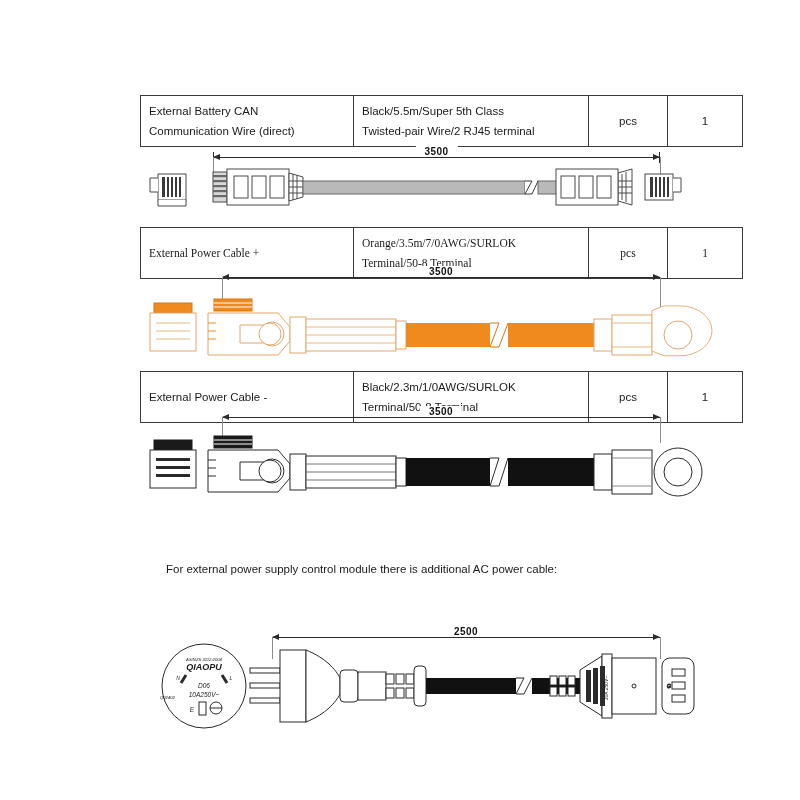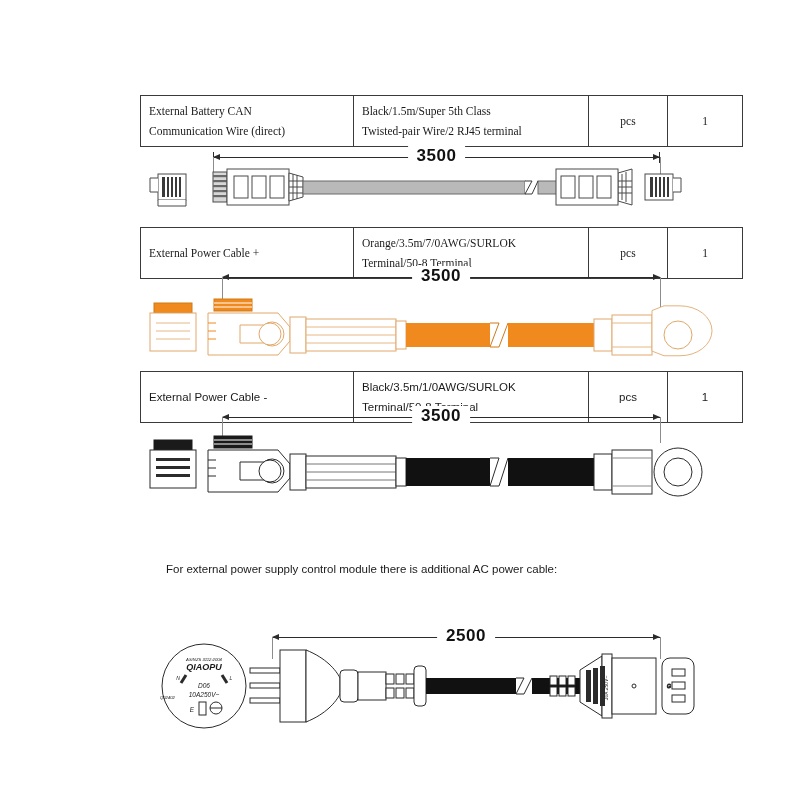--- a/index.html
+++ b/index.html
@@ -80,49 +80,49 @@
   }
   .dim .arrow.left  { left: 0;  border-right: 7px solid #2b2b2b; }
   .dim .arrow.right { right: 0; border-left: 7px solid #2b2b2b; }
   .dim .label {
     position: absolute;
     top: 0;
     left: 50%;
     transform: translateX(-50%);
     background: #ffffff;
     padding: 0 9px;
-    font-size: 17px;
+    font-size: 10px;
     font-weight: 700;
     color: #111111;
     letter-spacing: 0.5px;
   }
   .ext-line {
     position: absolute;
     width: 1px;
     background: #8c8c8c;
   }
 
   
   .draw { position: absolute; font-style: italic; }
   svg { display: block; overflow: visible; }
 </style>
 </head>
 <body>
 
 <div class="page">
 
-  <table class="spec-table" style="left:140px; top:95px;font-family:Liberation Serif, serif;">
+  <table class="spec-table" style="left:140px; top:95px;">
     <tbody>
         <tr>
       <td class="col-name two-line">
         <div>External Battery CAN</div>
         <div>Communication Wire (direct)</div>
       </td>
       <td class="col-desc two-line">
-        <div>Black/1.5m/Super 5th Class</div>
+        <div>Black/5.5m/Super 5th Class</div>
         <div>Twisted-pair Wire/2 RJ45 terminal</div>
       </td>
       <td class="col-unit">pcs</td>
       <td class="col-qty">1</td>
     </tr>
   </tbody>
     </table>
 
   <div class="dim" style="left:213px; top:146px; width:447px;">
     <div class="rule"></div>
@@ -274,21 +274,21 @@
         <circle cx="538" cy="50" r="14" fill="#ffffff"></circle>
       </g>
     </svg>
   </div>
 
   <table class="spec-table" style="left:140px; top:371px;">
     <tbody>
         <tr>
       <td class="col-name">External Power Cable -</td>
       <td class="col-desc two-line">
-        <div>Black/3.5m/1/0AWG/SURLOK</div>
+        <div>Black/2.3m/1/0AWG/SURLOK</div>
         <div>Terminal/50-8 Terminal</div>
       </td>
       <td class="col-unit">pcs</td>
       <td class="col-qty">1</td>
     </tr>
   </tbody>
     </table>
 
   <div class="dim" style="left:222px; top:406px; width:438px;">
     <div class="rule"></div>

